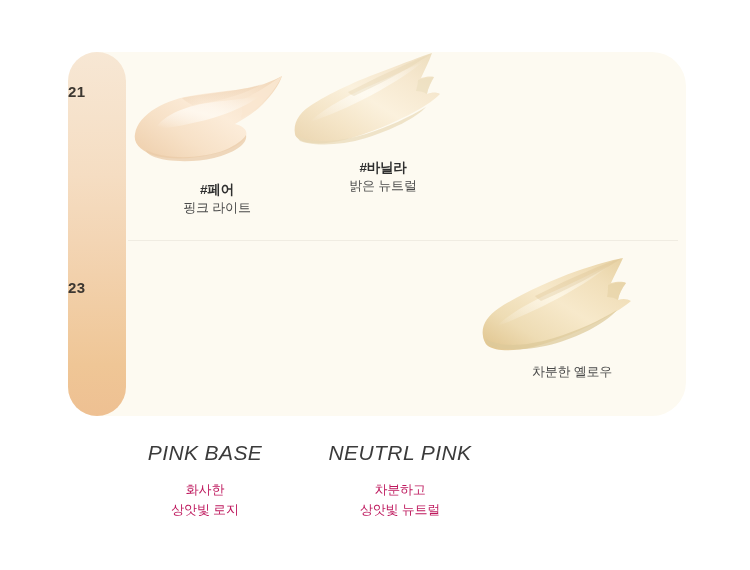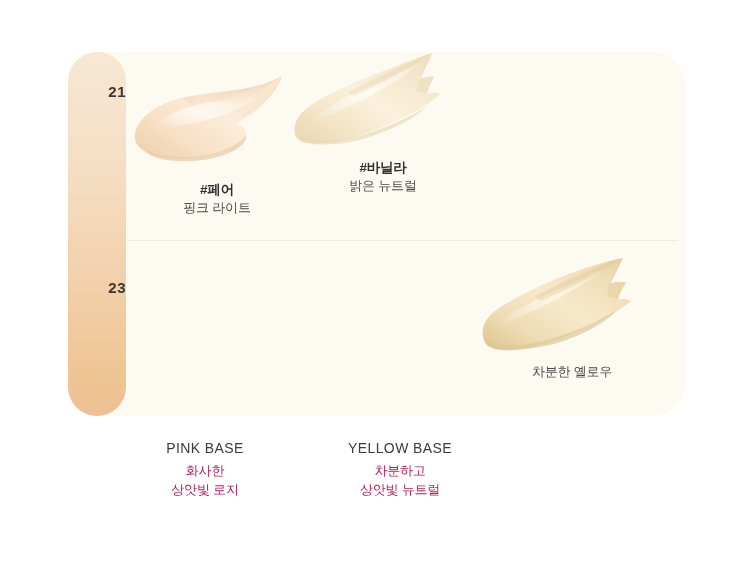--- a/index.html
+++ b/index.html
@@ -55,21 +55,21 @@
                 #f3d5b4 52%,
                 #f1cda4 70%,
                 #efc696 86%,
                 #eec092 100%);
     overflow: hidden;
   }
   .rail-label {
     position: absolute;
     left: 0;
     width: 100%;
-    text-align: right;
+    text-align: left;
     font-size: 15px;
     font-weight: 700;
     letter-spacing: 0.5px;
     color: #3c3731;
   }
   .rail-label.n21 { top: 31px; }
   .rail-label.n23 { top: 227px; }
 
   
   .row-divider {
@@ -128,26 +128,27 @@
     width: 580px;
     display: flex;
     justify-content: space-between;
     align-items: flex-start;
   }
   .base-col {
     width: 190px;
     text-align: center;
   }
   .base-title {
-    font-size: 14px;
+    font-size: 21px;
     font-weight: 400;
     letter-spacing: 0.4px;
     color: #3b3b3b;
     line-height: 1.25;
-    margin-bottom: 3px;
+    margin-bottom: 14px;
+    font-style: italic;
   }
   .base-sub {
     font-size: 13px;
     font-weight: 400;
     color: #be185d;
     line-height: 1.5;
     letter-spacing: -0.2px;
   }
 </style>
 </head>
@@ -346,21 +347,21 @@
 
   <div class="base-col">
     <div class="base-title">PINK BASE</div>
     <div class="base-sub">
       <div>화사한</div>
       <div>상앗빛 로지</div>
     </div>
   </div>
 
   <div class="base-col">
-    <div class="base-title">YELLOW BASE</div>
+    <div class="base-title">NEUTRL PINK</div>
     <div class="base-sub">
       <div>차분하고</div>
       <div>상앗빛 뉴트럴</div>
     </div>
   </div>
 
   <div class="base-col">
   </div>
 
 </div>

